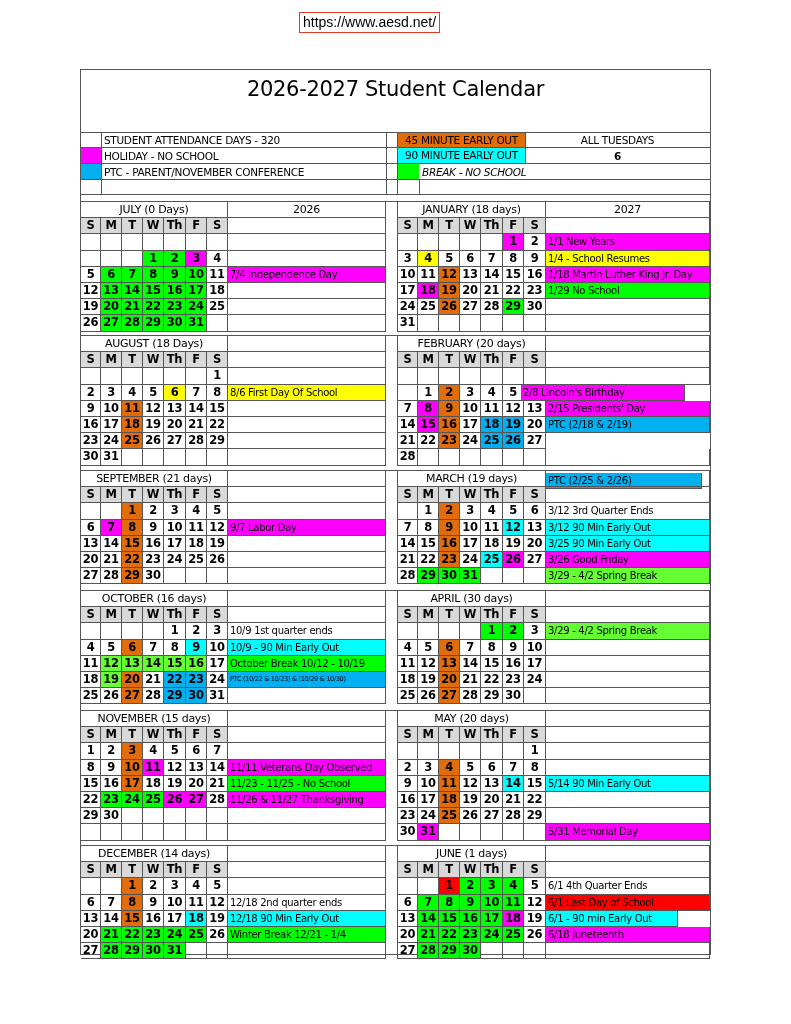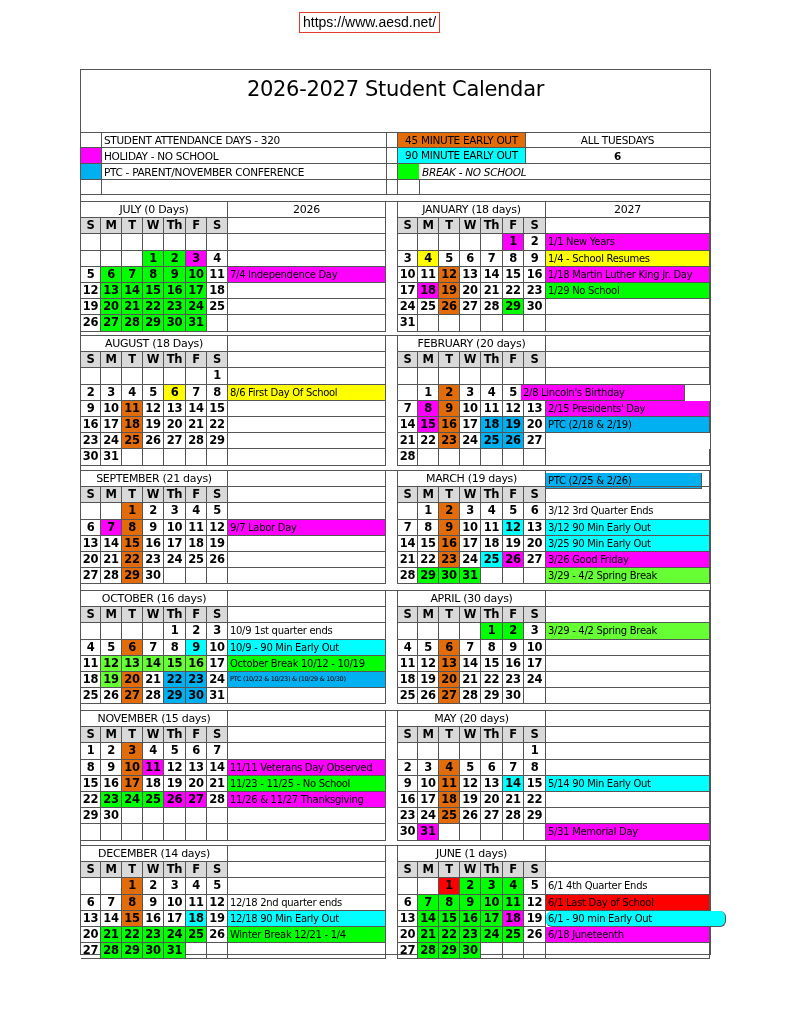--- a/index.html
+++ b/index.html
@@ -690,21 +690,21 @@
       <div class="cell c-green" style="left:422px;top:824.6px;width:21px;height:16.2px;">11</div>
       <div class="cell" style="left:443px;top:824.6px;width:22px;height:16.2px;">12</div>
       <div class="note c-red" style="left:465px;top:824.6px;width:164px;height:16.2px;">6/1 Last Day of School</div>
       <div class="cell" style="left:316px;top:840.8px;width:21px;height:16.2px;border-left:1px solid #555;">13</div>
       <div class="cell c-green" style="left:337px;top:840.8px;width:21px;height:16.2px;">14</div>
       <div class="cell c-green" style="left:358px;top:840.8px;width:21px;height:16.2px;">15</div>
       <div class="cell c-green" style="left:379px;top:840.8px;width:21px;height:16.2px;">16</div>
       <div class="cell c-green" style="left:400px;top:840.8px;width:22px;height:16.2px;">17</div>
       <div class="cell c-magenta" style="left:422px;top:840.8px;width:21px;height:16.2px;">18</div>
       <div class="cell" style="left:443px;top:840.8px;width:22px;height:16.2px;">19</div>
-      <div class="note c-cyan" style="left:465px;top:840.8px;width:180px;height:16.2px;border-radius:6px;">6/1 - 90 min Early Out</div>
+      <div class="note c-cyan" style="left:465px;top:840.8px;width:132px;height:16.2px;">6/1 - 90 min Early Out</div>
       <div class="cell" style="left:316px;top:857px;width:21px;height:16.2px;border-left:1px solid #555;">20</div>
       <div class="cell c-green" style="left:337px;top:857px;width:21px;height:16.2px;">21</div>
       <div class="cell c-green" style="left:358px;top:857px;width:21px;height:16.2px;">22</div>
       <div class="cell c-green" style="left:379px;top:857px;width:21px;height:16.2px;">23</div>
       <div class="cell c-green" style="left:400px;top:857px;width:22px;height:16.2px;">24</div>
       <div class="cell c-green" style="left:422px;top:857px;width:21px;height:16.2px;">25</div>
       <div class="cell" style="left:443px;top:857px;width:22px;height:16.2px;">26</div>
       <div class="note c-magenta" style="left:465px;top:857px;width:164px;height:16.2px;">6/18 Juneteenth</div>
       <div class="cell" style="left:316px;top:873.2px;width:21px;height:16.2px;border-left:1px solid #555;">27</div>
       <div class="cell c-green" style="left:337px;top:873.2px;width:21px;height:16.2px;">28</div>

